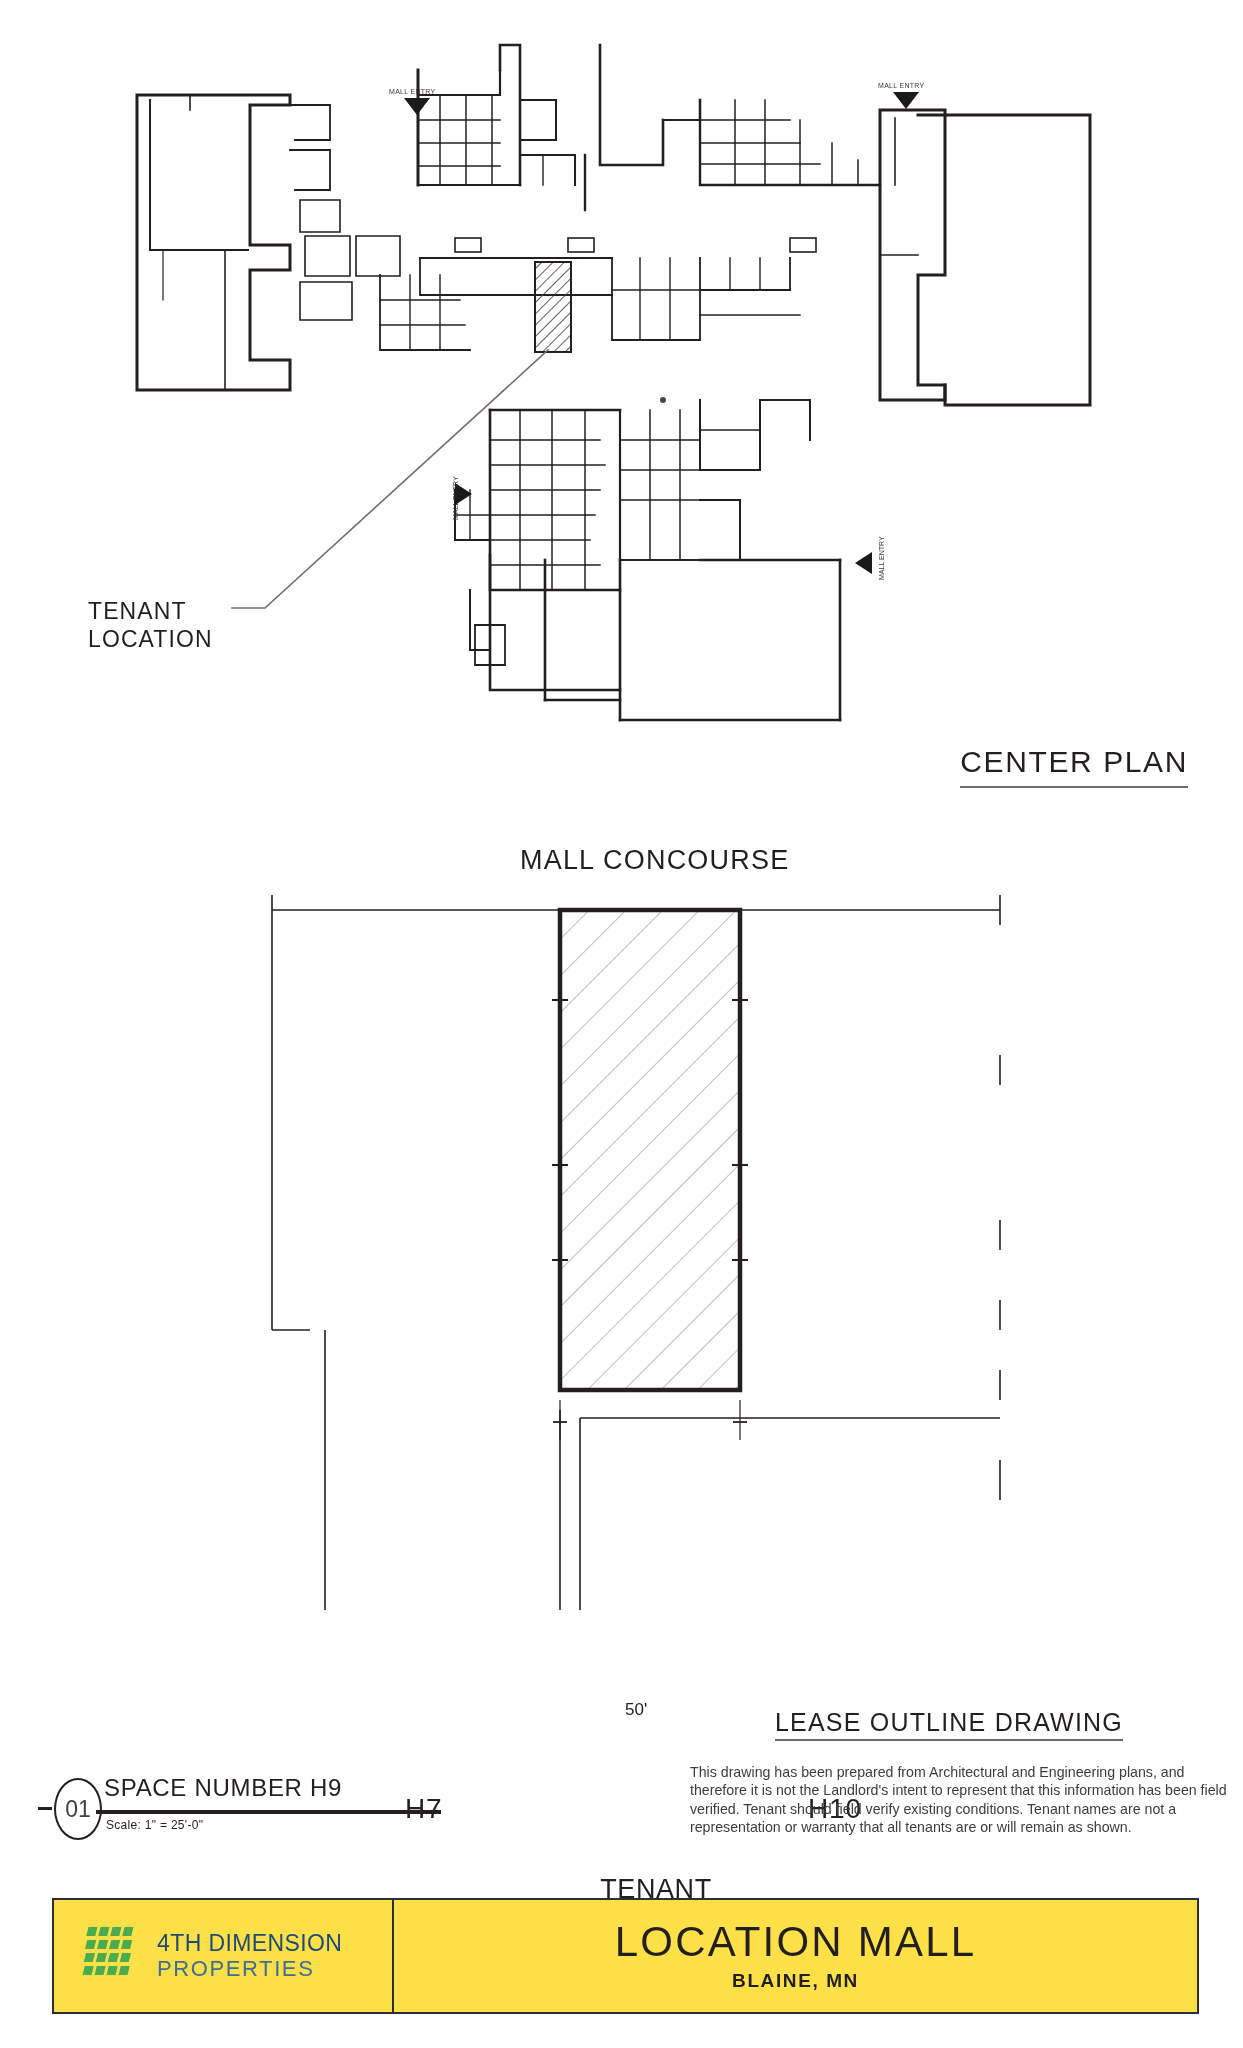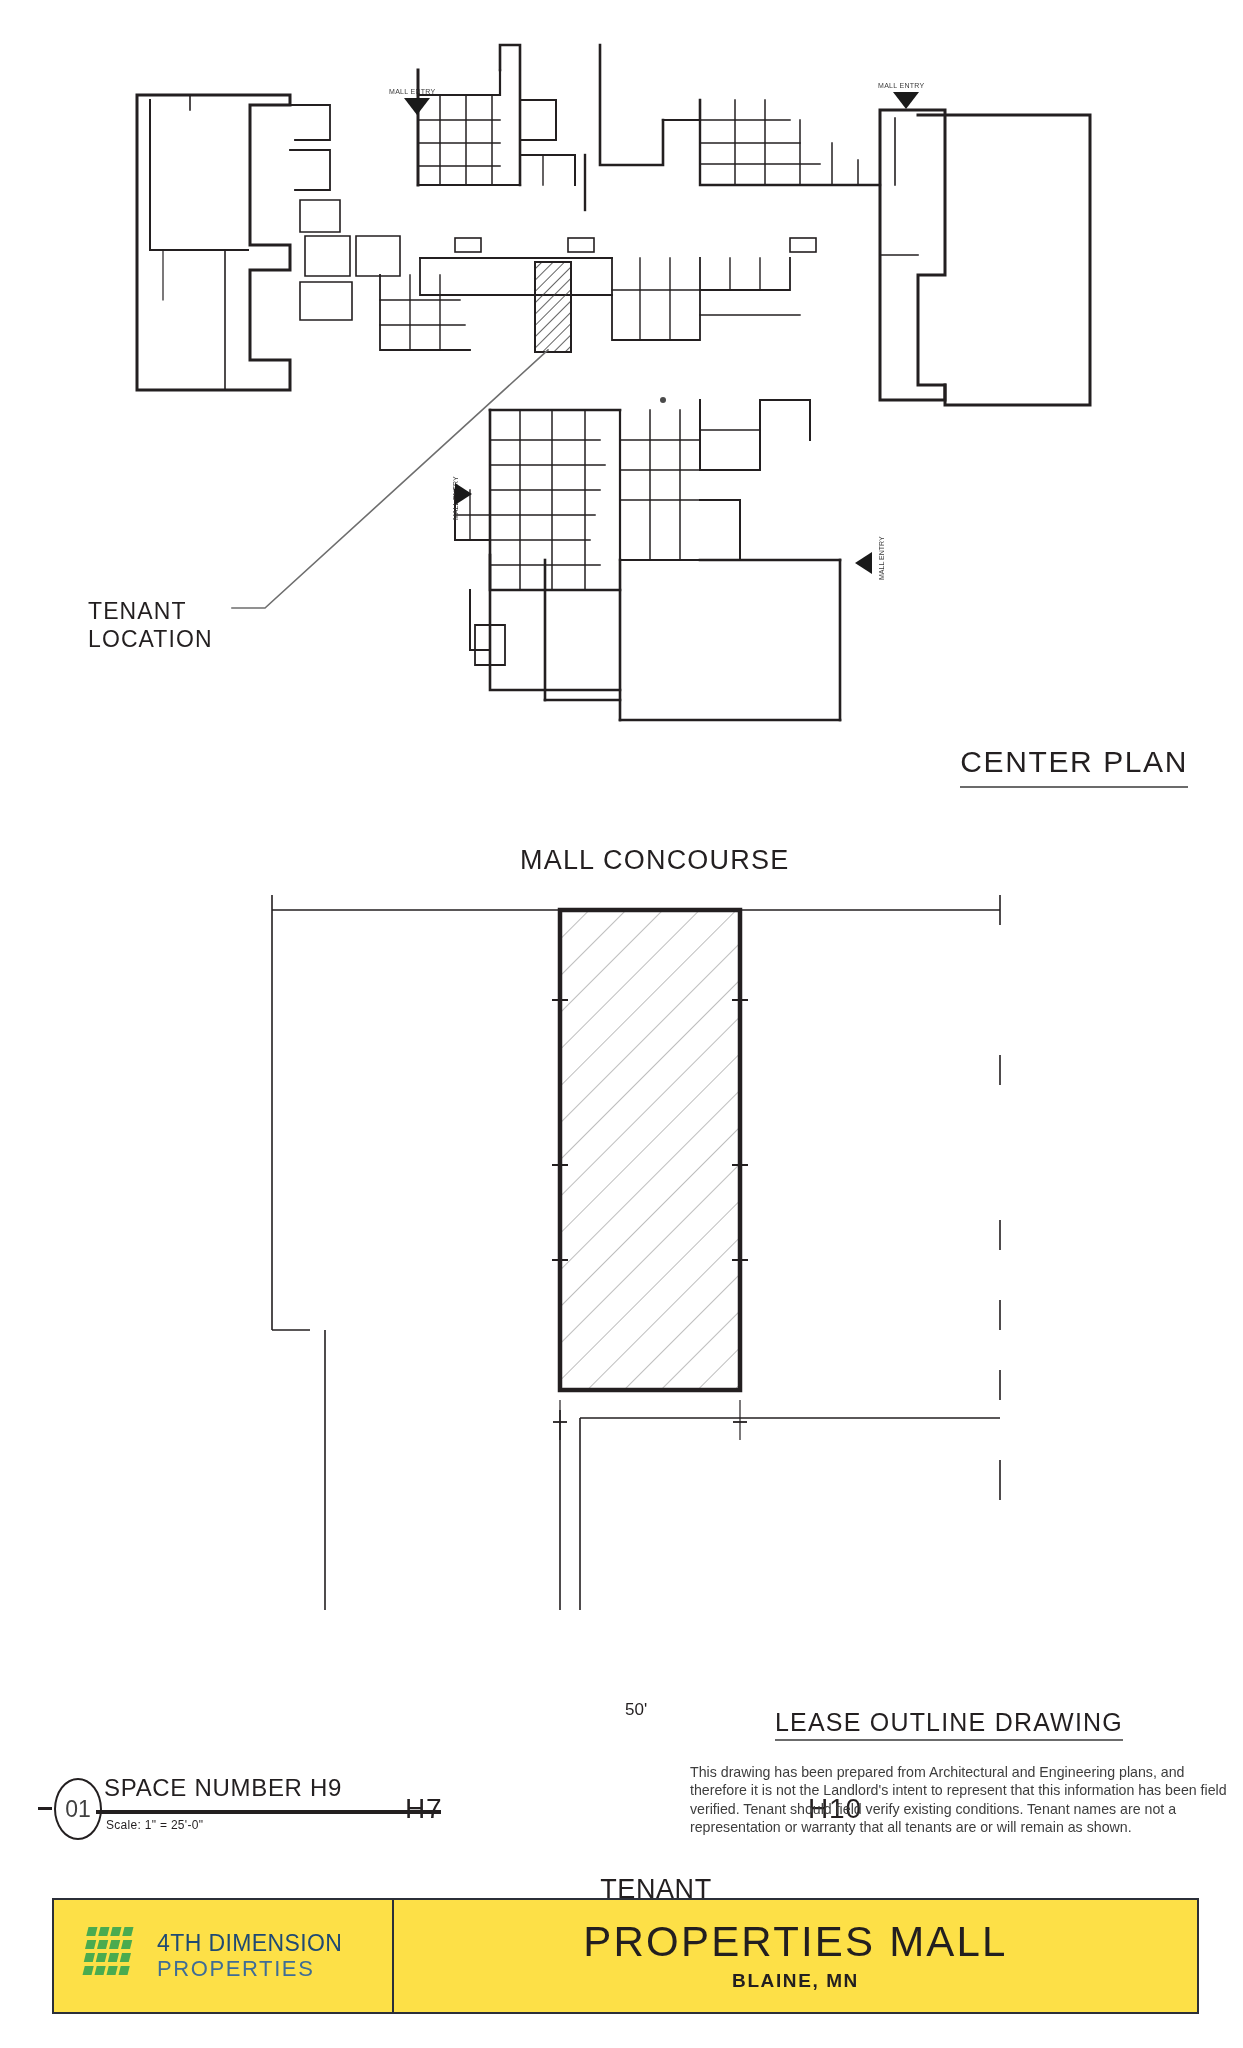--- a/index.html
+++ b/index.html
@@ -554,18 +554,18 @@
             <rect x="49" y="41" width="9" height="9"></rect>
           </g>
         </g>
       </svg>
       <div id="logo-text">
         <div class="logo-l1">4TH DIMENSION</div>
         <div class="logo-l2">PROPERTIES</div>
       </div>
     </div>
     <div id="name-cell">
-      <div id="mall-name">PROPERTIES MALL</div>
+      <div id="mall-name">LOCATION MALL</div>
       <div id="mall-city">BLAINE, MN</div>
     </div>
   </div>
 
 </div>
 
 </body></html>

